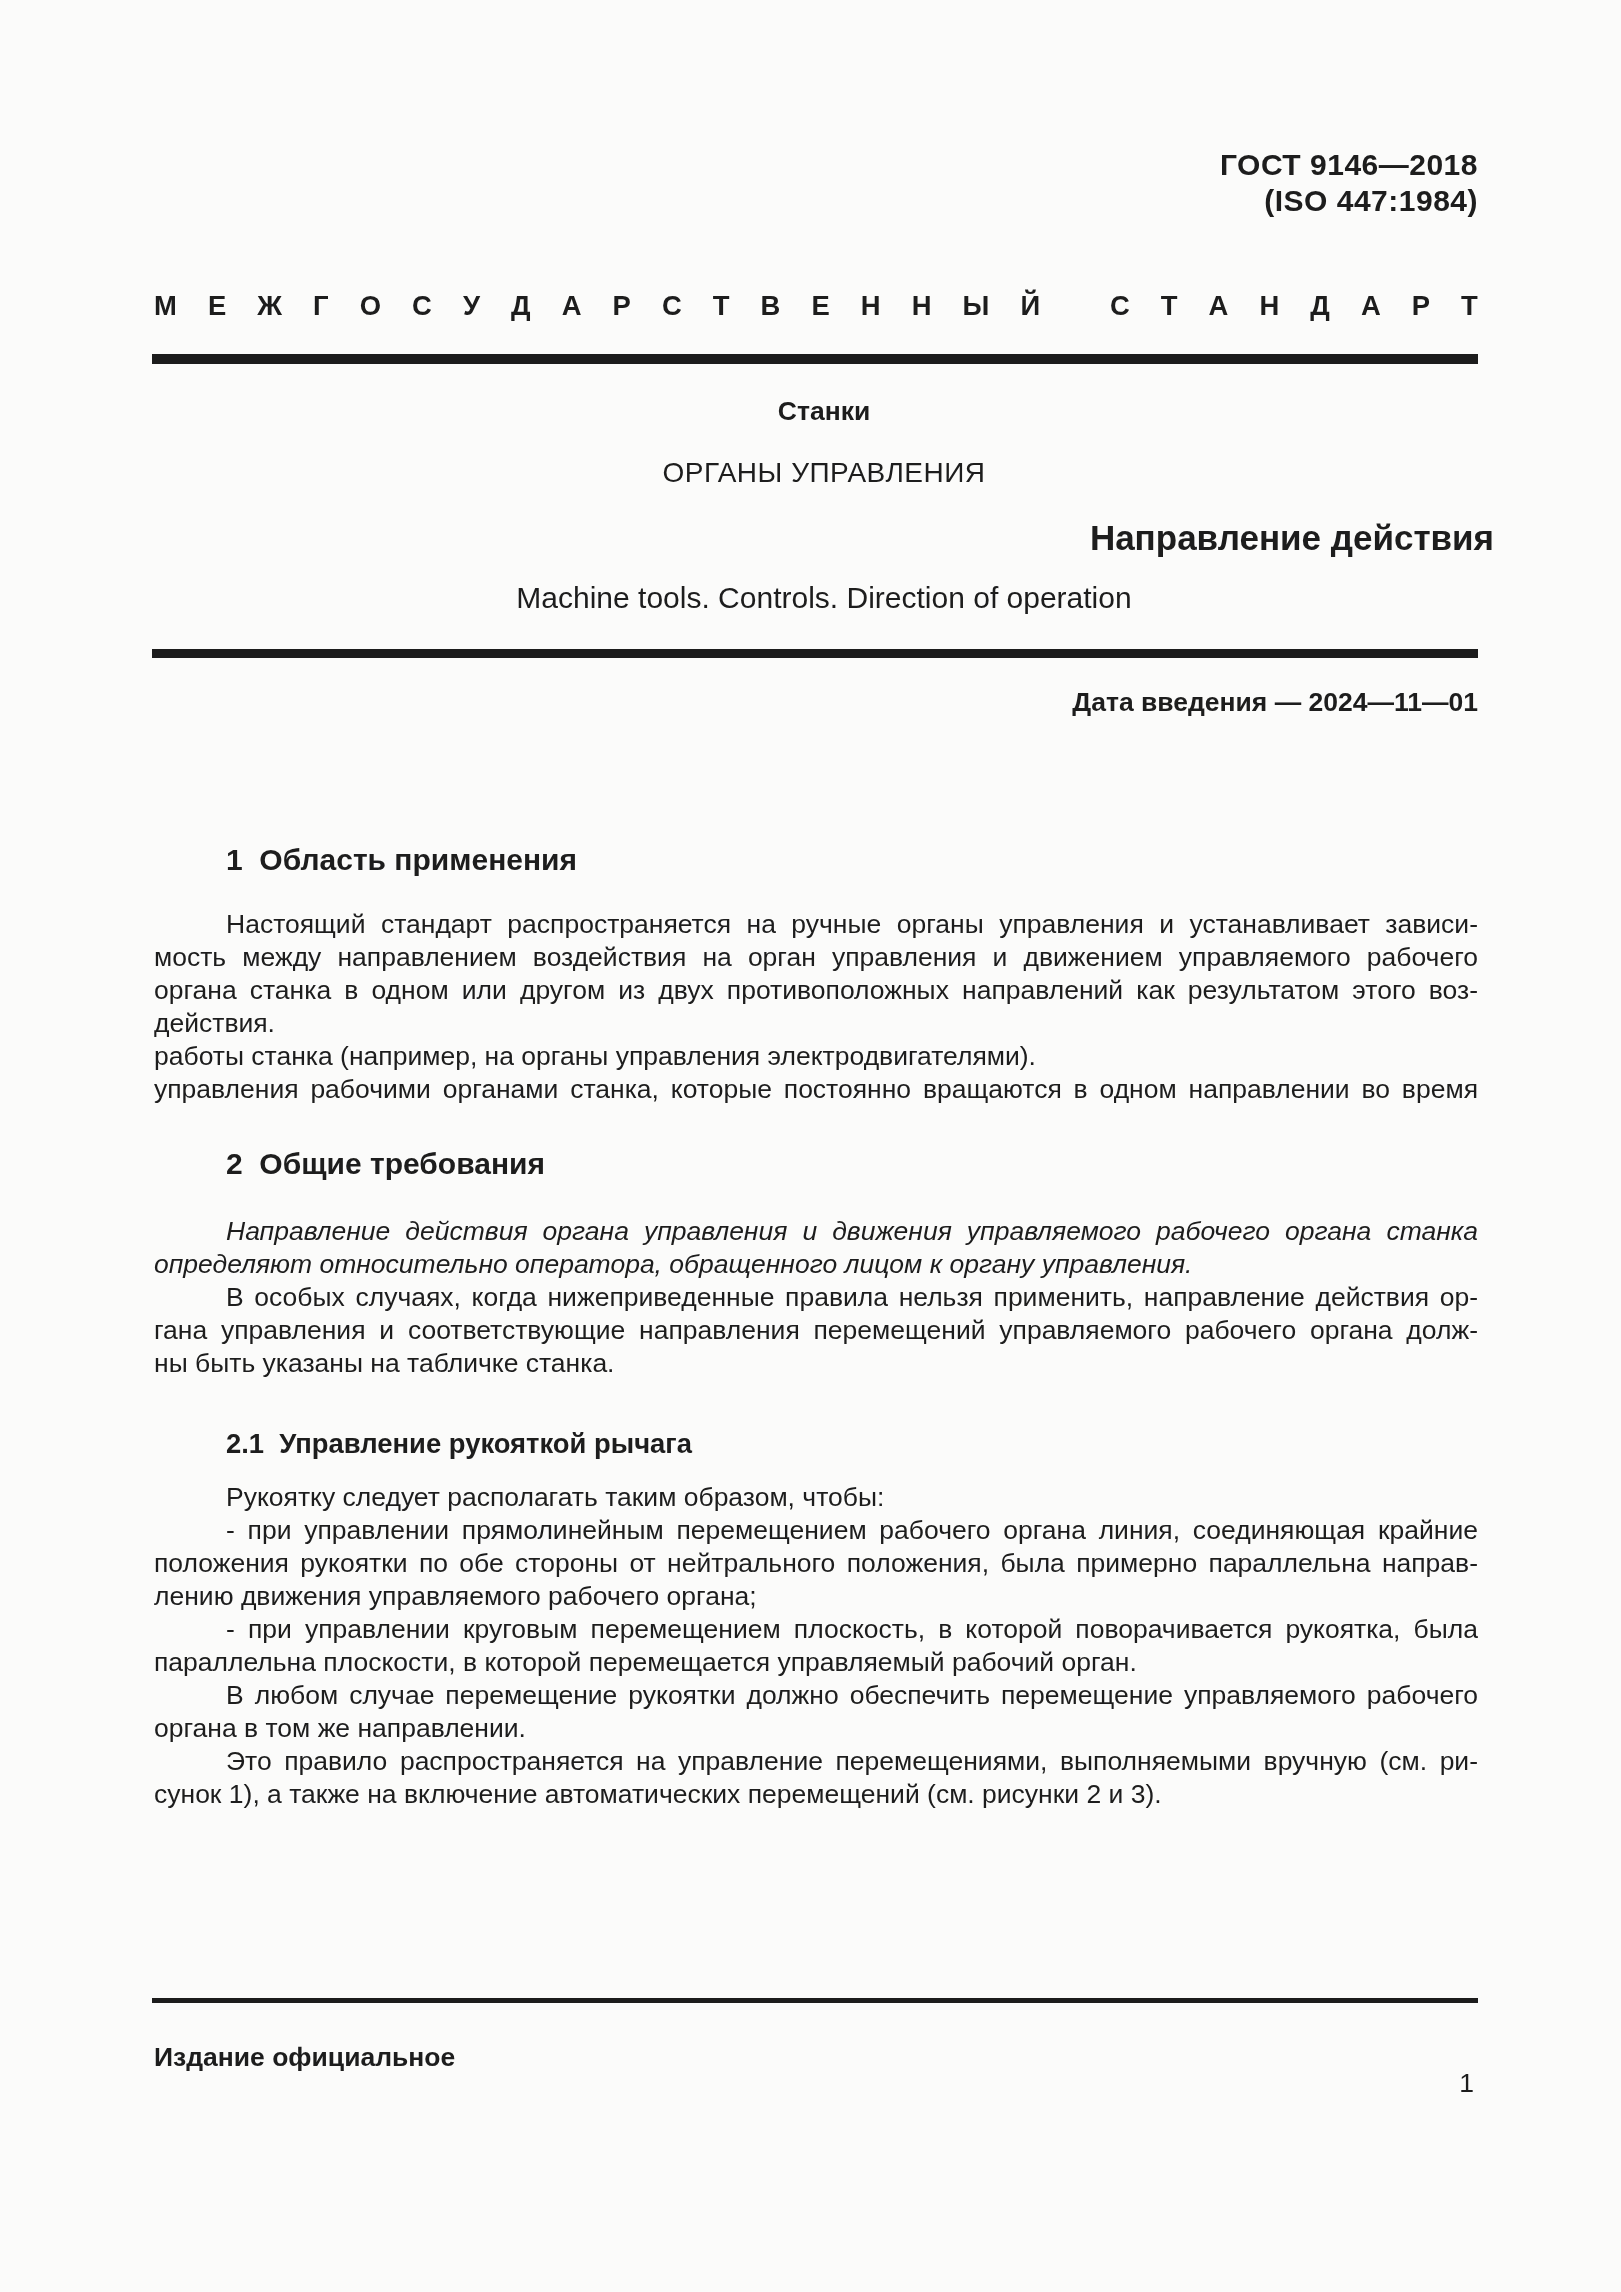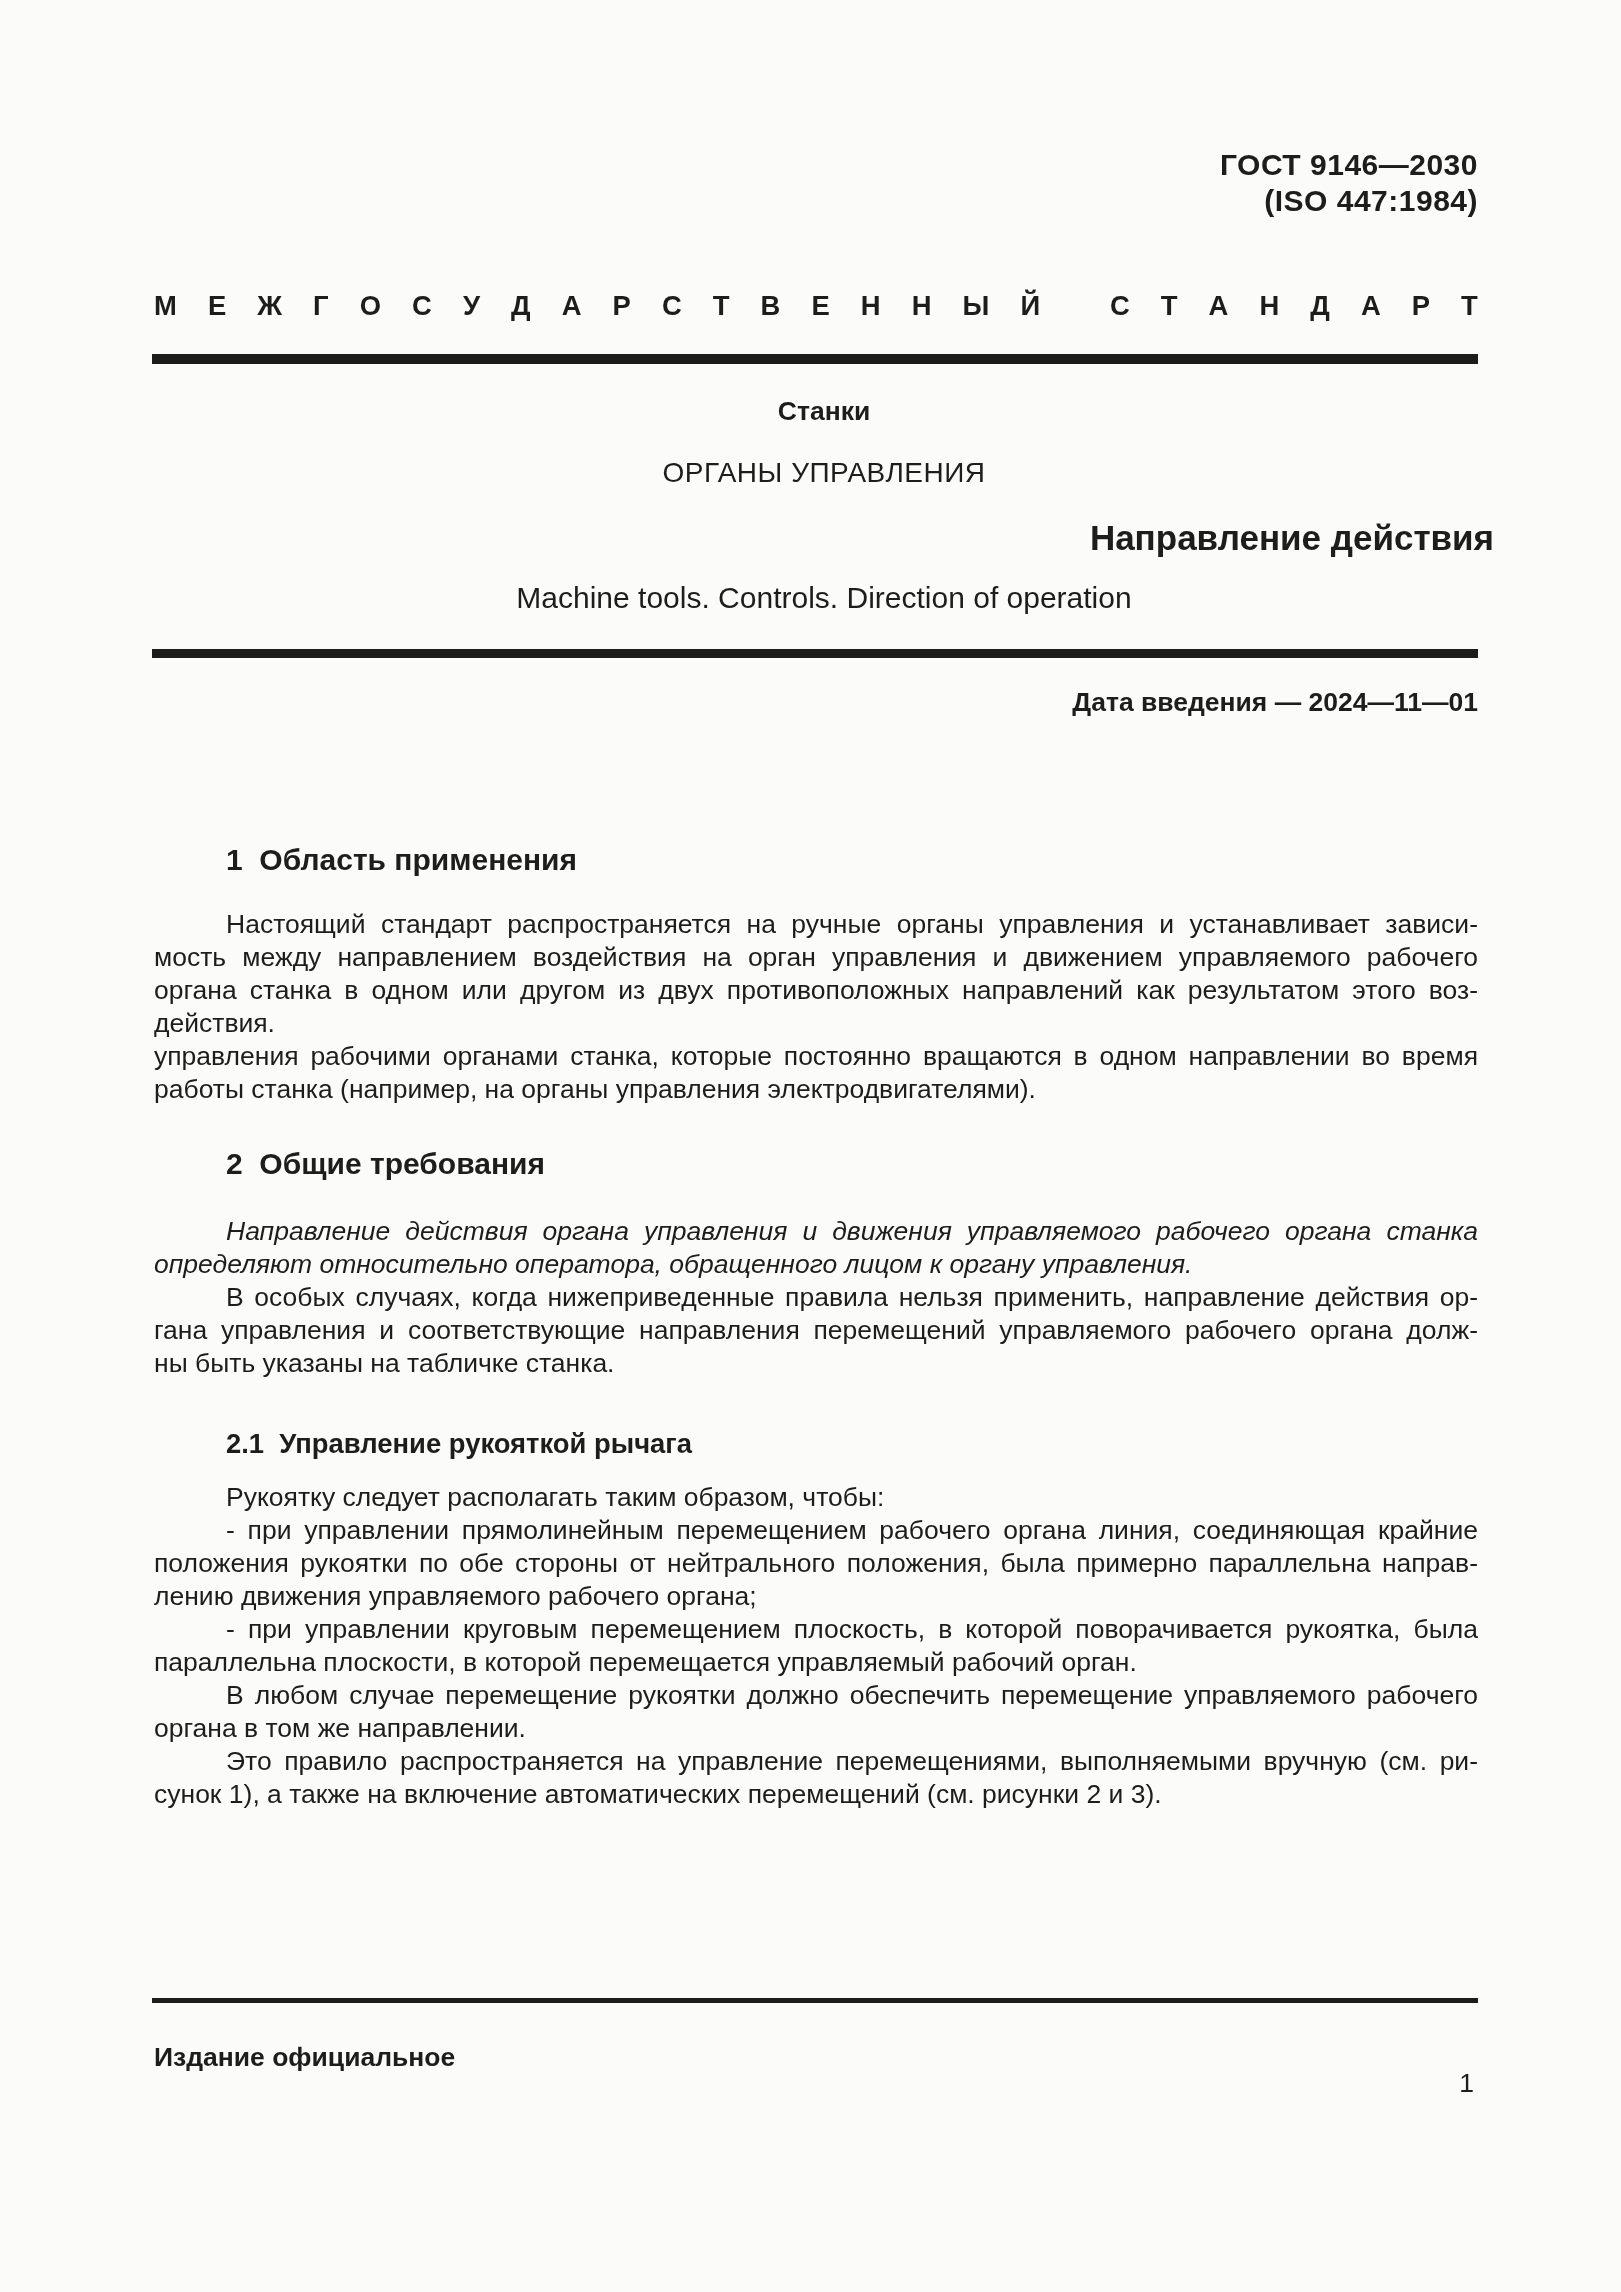--- a/index.html
+++ b/index.html
@@ -98,21 +98,21 @@
     text-align: right;
     font-size: 26.5px;
   }
 </style>
 </head>
 <body>
 
 <div class="page">
 
   <div class="doc-header">
-    <div>ГОСТ 9146—2030</div>
+    <div>ГОСТ 9146—2018</div>
     <div>(ISO 447:1984)</div>
   </div>
 
   <div class="banner" id="banner">
       <span>М</span>
       <span>Е</span>
       <span>Ж</span>
       <span>Г</span>
       <span>О</span>
       <span>С</span>
@@ -153,22 +153,22 @@
   <div class="content" id="content">
       <section class="section">
         <div class="h-main">1&nbsp; Область применения</div>
         <div class="para">
           <div class="line first">Настоящий стандарт распространяется на ручные органы управления и устанавливает зависи-</div>
           <div class="line">мость между направлением воздействия на орган управления и движением управляемого рабочего</div>
           <div class="line">органа станка в одном или другом из двух противоположных направлений как результатом этого воз-</div>
           <div class="line last">действия.</div>
         </div>
         <div class="para">
+          <div class="line last">работы станка (например, на органы управления электродвигателями).</div>
           <div class="line">управления рабочими органами станка, которые постоянно вращаются в одном направлении во время</div>
-          <div class="line last">работы станка (например, на органы управления электродвигателями).</div>
         </div>
       </section>
       <section class="section">
         <div class="h-main">2&nbsp; Общие требования</div>
         <div class="para italic">
           <div class="line first">Направление действия органа управления и движения управляемого рабочего органа станка</div>
           <div class="line last">определяют относительно оператора, обращенного лицом к органу управления.</div>
         </div>
         <div class="para">
           <div class="line first">В особых случаях, когда нижеприведенные правила нельзя применить, направление действия ор-</div>

